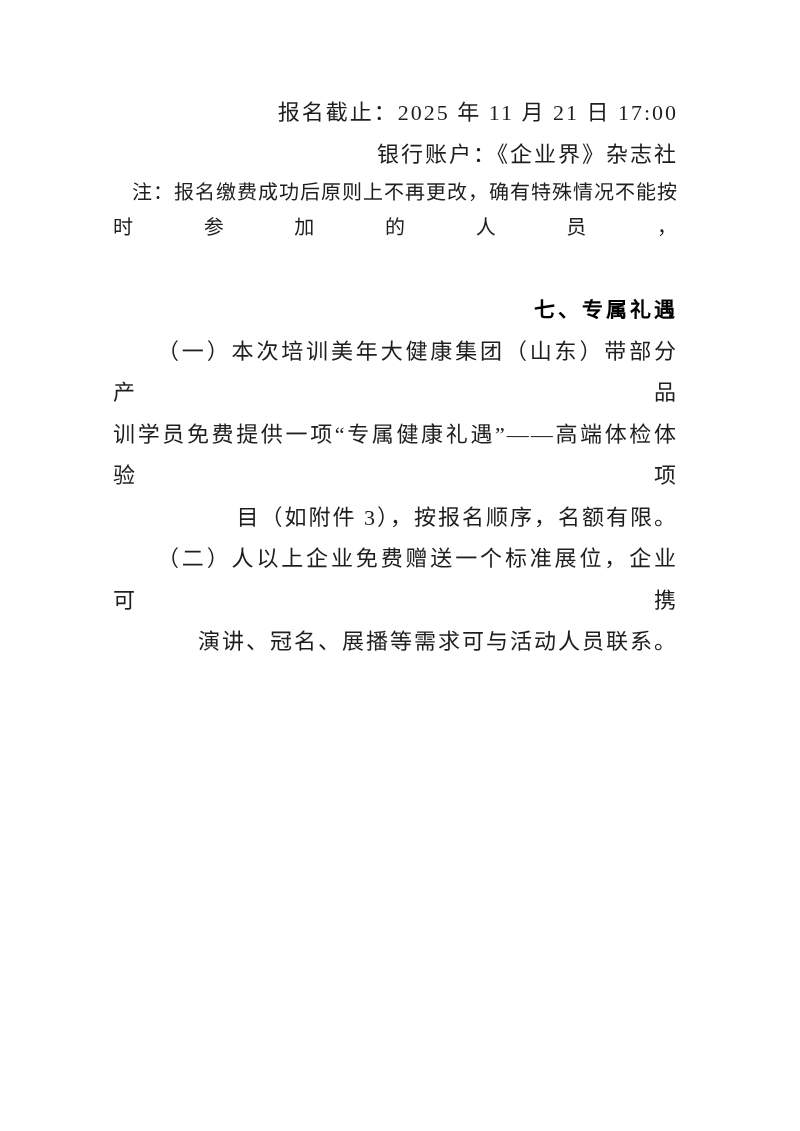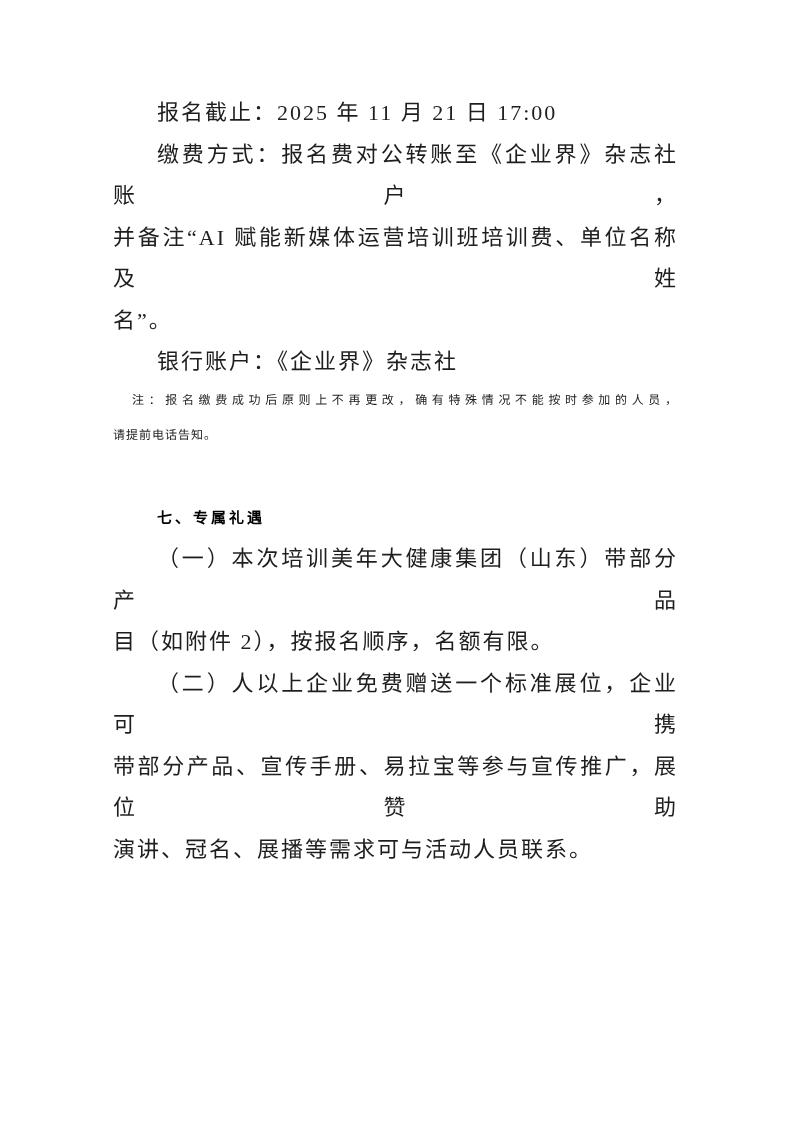--- a/index.html
+++ b/index.html
@@ -15,41 +15,42 @@
     box-sizing: border-box;
     padding: 92px 122px 0 113px;
     overflow: hidden;
   }
   .doc {
     width: 565px;
   }
   .ln {
     margin: 0;
     white-space: nowrap;
+    text-align: right;
   }
   .body-ln {
     font-family: "Liberation Serif", "DejaVu Serif", serif;
     font-size: 22px;
     line-height: 41.5px;
     letter-spacing: 2px;
     color: #1e1e1e;
     white-space: normal;
   }
   .note-ln {
     font-family: "Liberation Serif", "DejaVu Serif", serif;
-    font-size: 12px;
+    font-size: 20px;
     line-height: 35px;
     letter-spacing: 1px;
     color: #1e1e1e;
     white-space: normal;
   }
   .heading-ln {
     font-family: "Liberation Sans", "DejaVu Sans", sans-serif;
     font-weight: 700;
-    font-size: 15px;
+    font-size: 21px;
     line-height: 41.5px;
     letter-spacing: 3px;
     color: #000000;
     white-space: normal;
   }
   .body-ln.indent, .heading-ln.indent { text-indent: 44px; }
   .note-ln.indent { text-indent: 19px; }
   .just {
     text-align: justify;
     text-align-last: justify;
@@ -59,37 +60,31 @@
 </style>
 </head>
 <body>
 
 <main class="page">
   <div class="doc" id="doc">
       <div class="block block-body">
         <p class="ln body-ln indent">报名截止：2025 年 11 月 21 日 17:00</p>
       </div>
       <div class="block block-body">
-        <p class="ln body-ln indent just">缴费方式：报名费对公转账至《企业界》杂志社账户，</p>
-        <p class="ln body-ln just">并备注“AI 赋能新媒体运营培训班培训费、单位名称及姓</p>
-        <p class="ln body-ln">名”。</p>
-      </div>
-      <div class="block block-body">
         <p class="ln body-ln indent">银行账户：《企业界》杂志社</p>
       </div>
       <div class="block block-note">
         <p class="ln note-ln indent just">注：报名缴费成功后原则上不再更改，确有特殊情况不能按时参加的人员，</p>
-        <p class="ln note-ln">请提前电话告知。</p>
       </div>
       <div class="block block-heading">
         <p class="ln heading-ln indent">七、专属礼遇</p>
       </div>
       <div class="block block-body">
         <p class="ln body-ln indent just">（一）本次培训美年大健康集团（山东）带部分产品</p>
-        <p class="ln body-ln">目（如附件 2），按报名顺序，名额有限。</p>
+        <p class="ln body-ln just">训学员免费提供一项“专属健康礼遇”——高端体检体验项</p>
+        <p class="ln body-ln">目（如附件 3），按报名顺序，名额有限。</p>
       </div>
       <div class="block block-body">
         <p class="ln body-ln indent just">（二）人以上企业免费赠送一个标准展位，企业可携</p>
-        <p class="ln body-ln just">带部分产品、宣传手册、易拉宝等参与宣传推广，展位赞助</p>
         <p class="ln body-ln">演讲、冠名、展播等需求可与活动人员联系。</p>
       </div>
     </div>
 </main>
 
 </body></html>

